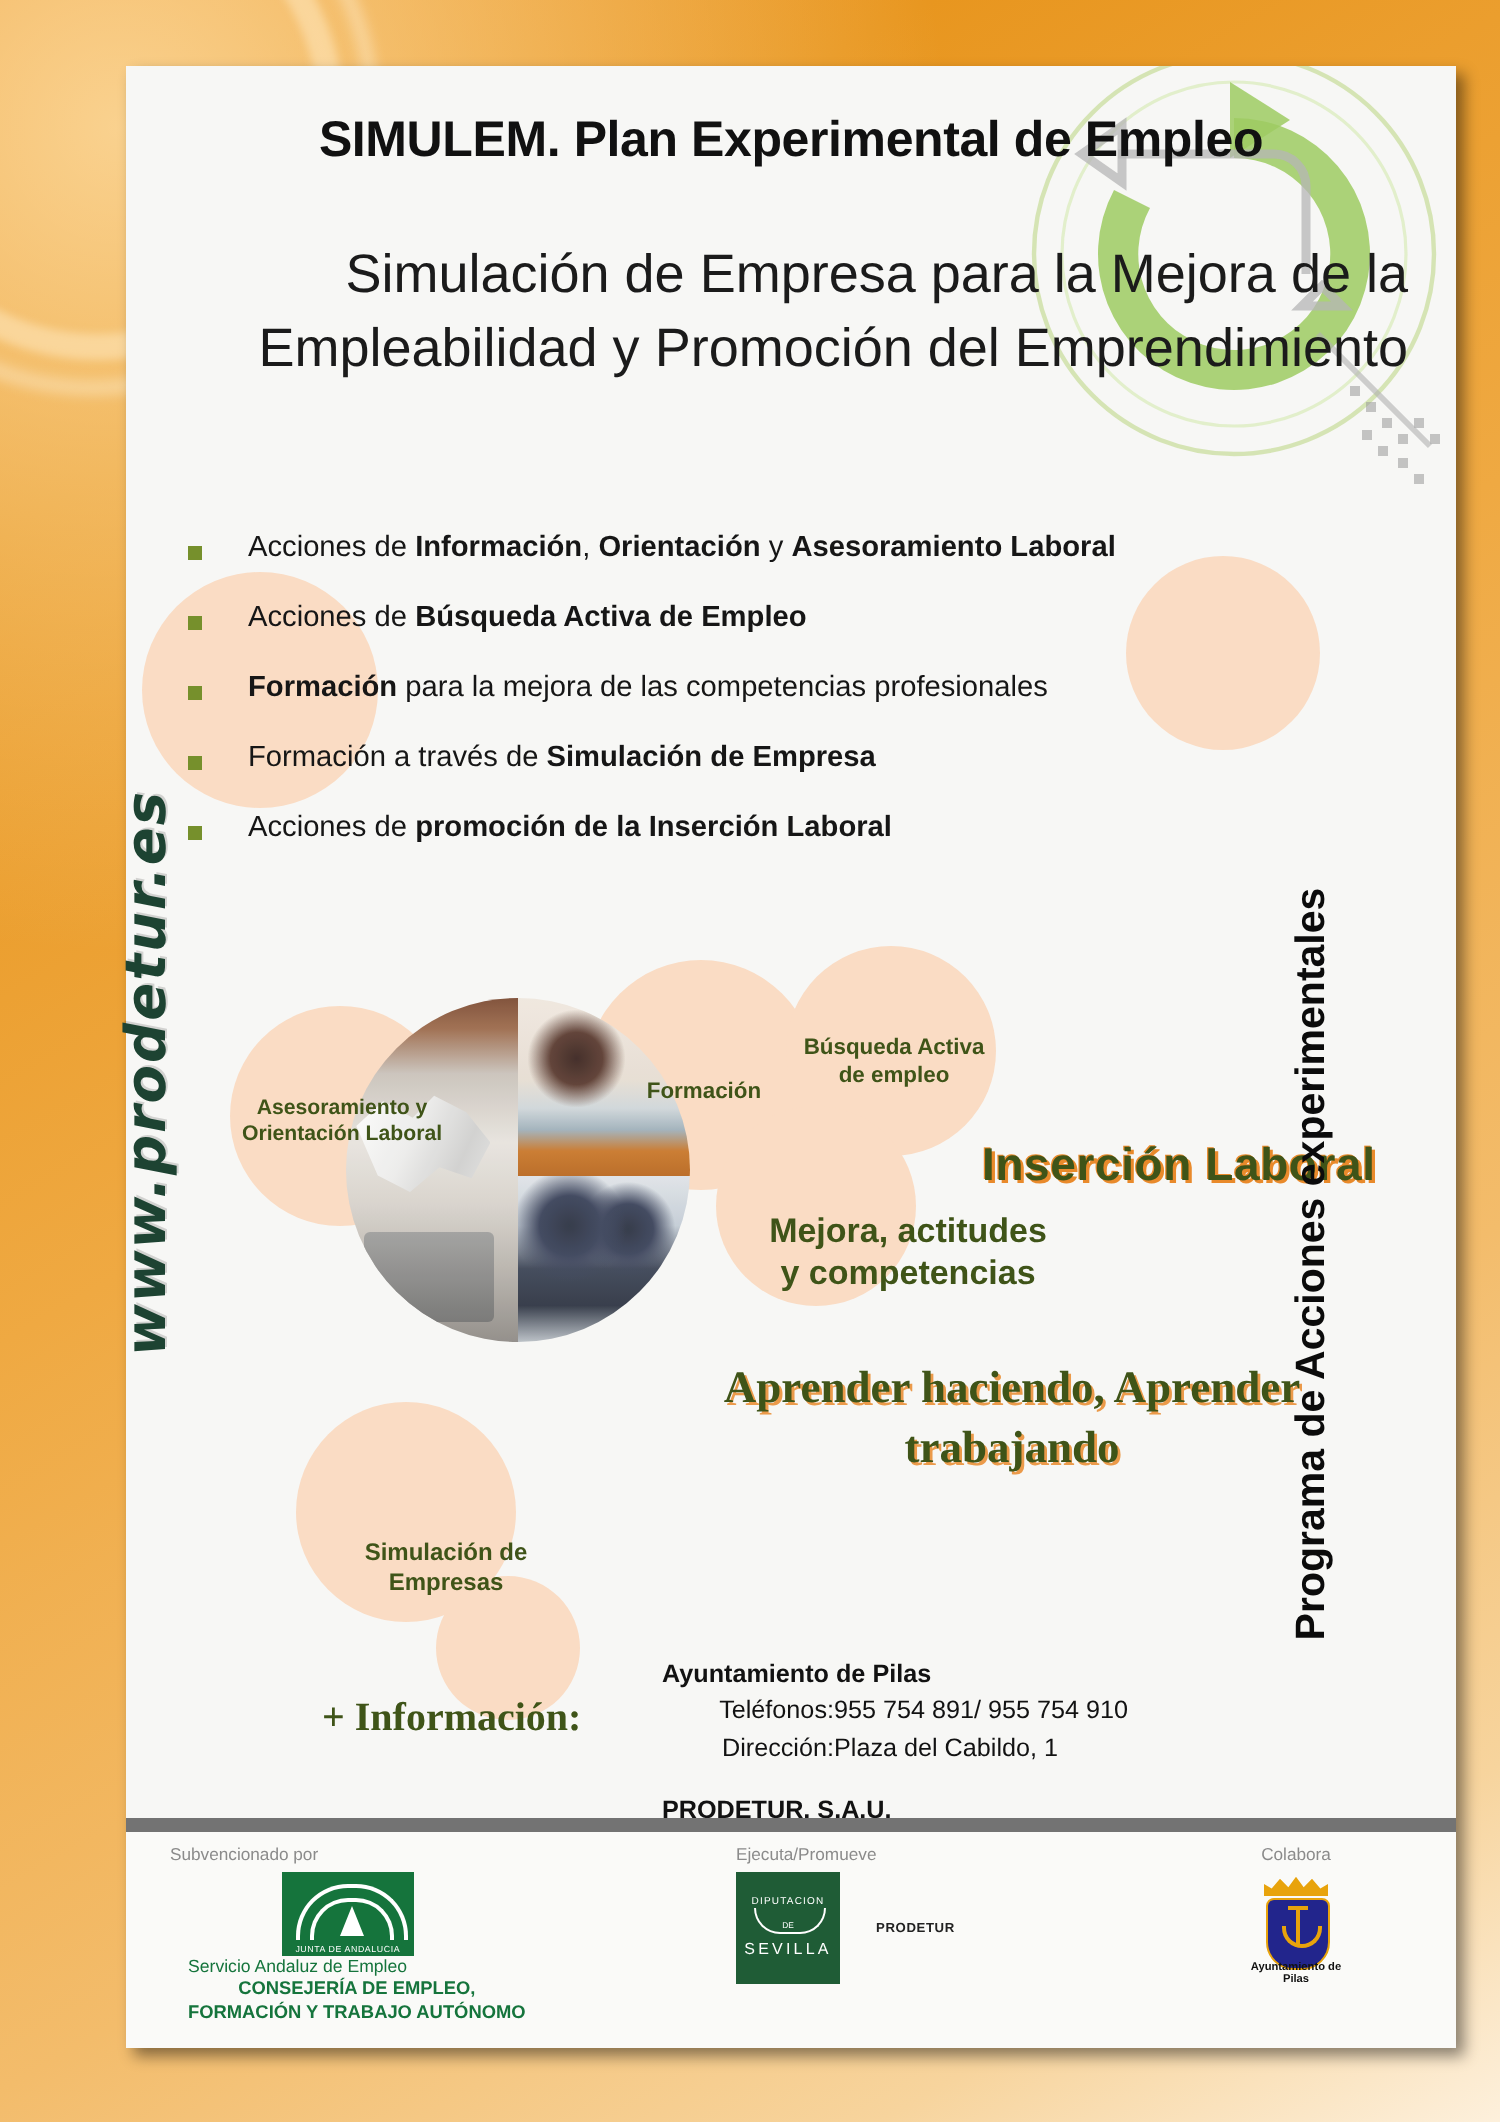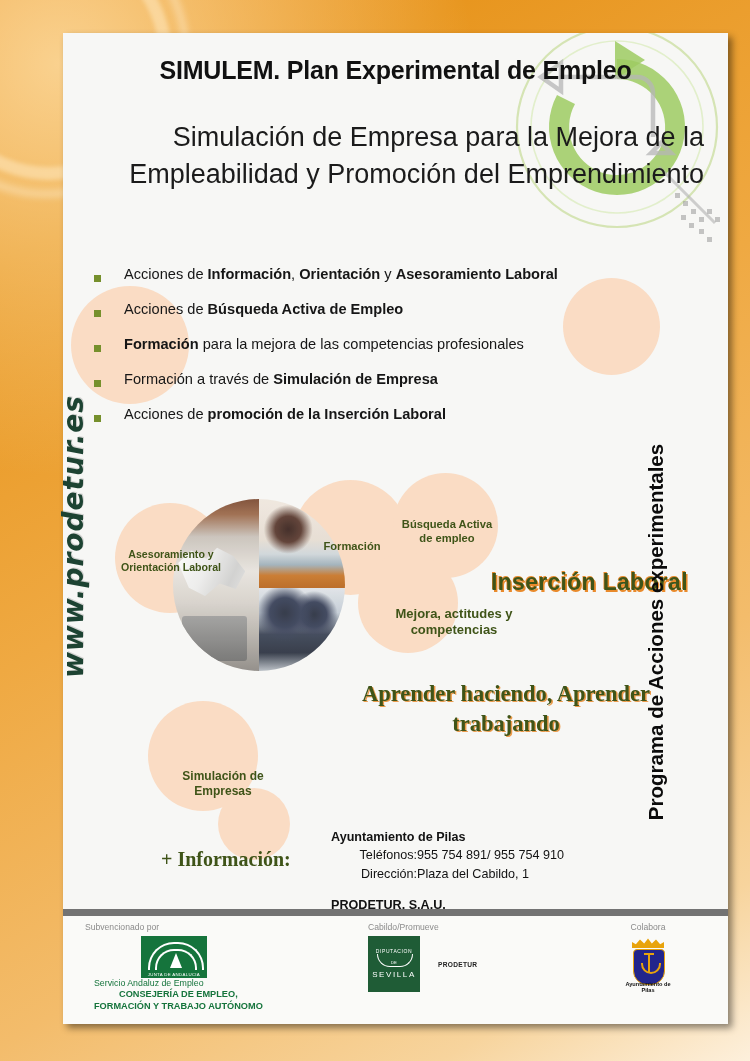--- a/index.html
+++ b/index.html
@@ -62,21 +62,21 @@
   }
   .title2{
     position:absolute;right:24px;top:86px;width:612px;
     text-align:right;
     font-size:27px;font-weight:400;color:#1b1b1b;
     line-height:1.38;
   }
 
   
   .bullets{position:absolute;left:31px;top:233px;width:600px;}
-  .b-row{display:flex;align-items:center;margin-bottom:17.5px;}
+  .b-row{display:flex;align-items:flex-start;margin-bottom:17.5px;}
   .b-sq{width:7px;height:7px;background:#76902c;margin-top:7px;margin-right:23px;flex:0 0 auto;}
   .b-tx{font-size:14.6px;color:#161616;line-height:1.2;}
   .b-tx b{font-weight:bold;}
 
   
   .photo{
     position:absolute;left:110px;top:466px;width:172px;height:172px;
     border-radius:50%;overflow:hidden;
   }
   .ph{position:absolute;}
@@ -106,21 +106,21 @@
       radial-gradient(circle at 64% 32%, #2b3242 0%, #39415a 16%, rgba(57,65,90,0) 30%),
       linear-gradient(180deg,#dfe3e8 0%,#c3ccd6 30%,#3b4355 56%,#2d3443 78%,#b9bfc6 100%);
   }
   .ph-tint{position:absolute;inset:0;background:rgba(255,250,245,.06);}
 
   
   .lbl{position:absolute;color:#3f5418;font-weight:bold;text-align:center;line-height:1.22;}
   .l-orient{left:47px;top:515px;width:122px;font-size:10.6px;}
   .l-form{left:246px;top:507px;width:86px;font-size:11.2px;}
   .l-busq{left:338px;top:485px;width:92px;font-size:11.2px;}
-  .l-mejora{left:320px;top:573px;width:142px;font-size:13px;}
+  .l-mejora{left:320px;top:573px;width:142px;font-size:17px;}
   .l-simul{left:100px;top:736px;width:120px;font-size:12px;}
 
   
   .insercion{
     position:absolute;left:428px;top:536px;
     font-size:23px;font-weight:bold;color:#3f5418;
     text-shadow:1.6px 1.6px 0 #e98a2b, -0.6px -0.6px 0 #e98a2b;
     letter-spacing:.3px;
   }
   .aprender{
@@ -306,21 +306,21 @@
           </div>
           <div class="ja-tx">
             <div class="l1">Servicio Andaluz de Empleo</div>
             <div class="l2">CONSEJERÍA DE EMPLEO,</div>
             <div class="l3">FORMACIÓN Y TRABAJO AUTÓNOMO</div>
           </div>
         </div>
       </div>
 
       <div class="fcol f2">
-        <div class="fcap">Cabildo/Promueve</div>
+        <div class="fcap">Ejecuta/Promueve</div>
         <div class="dip-row">
           <div class="dip-logo">
             <div class="t1">DIPUTACION</div>
             <div class="swish"></div>
             <div class="t2">DE</div>
             <div class="t3">SEVILLA</div>
           </div>
           <div class="dip-tx">PRODETUR</div>
         </div>
       </div>

